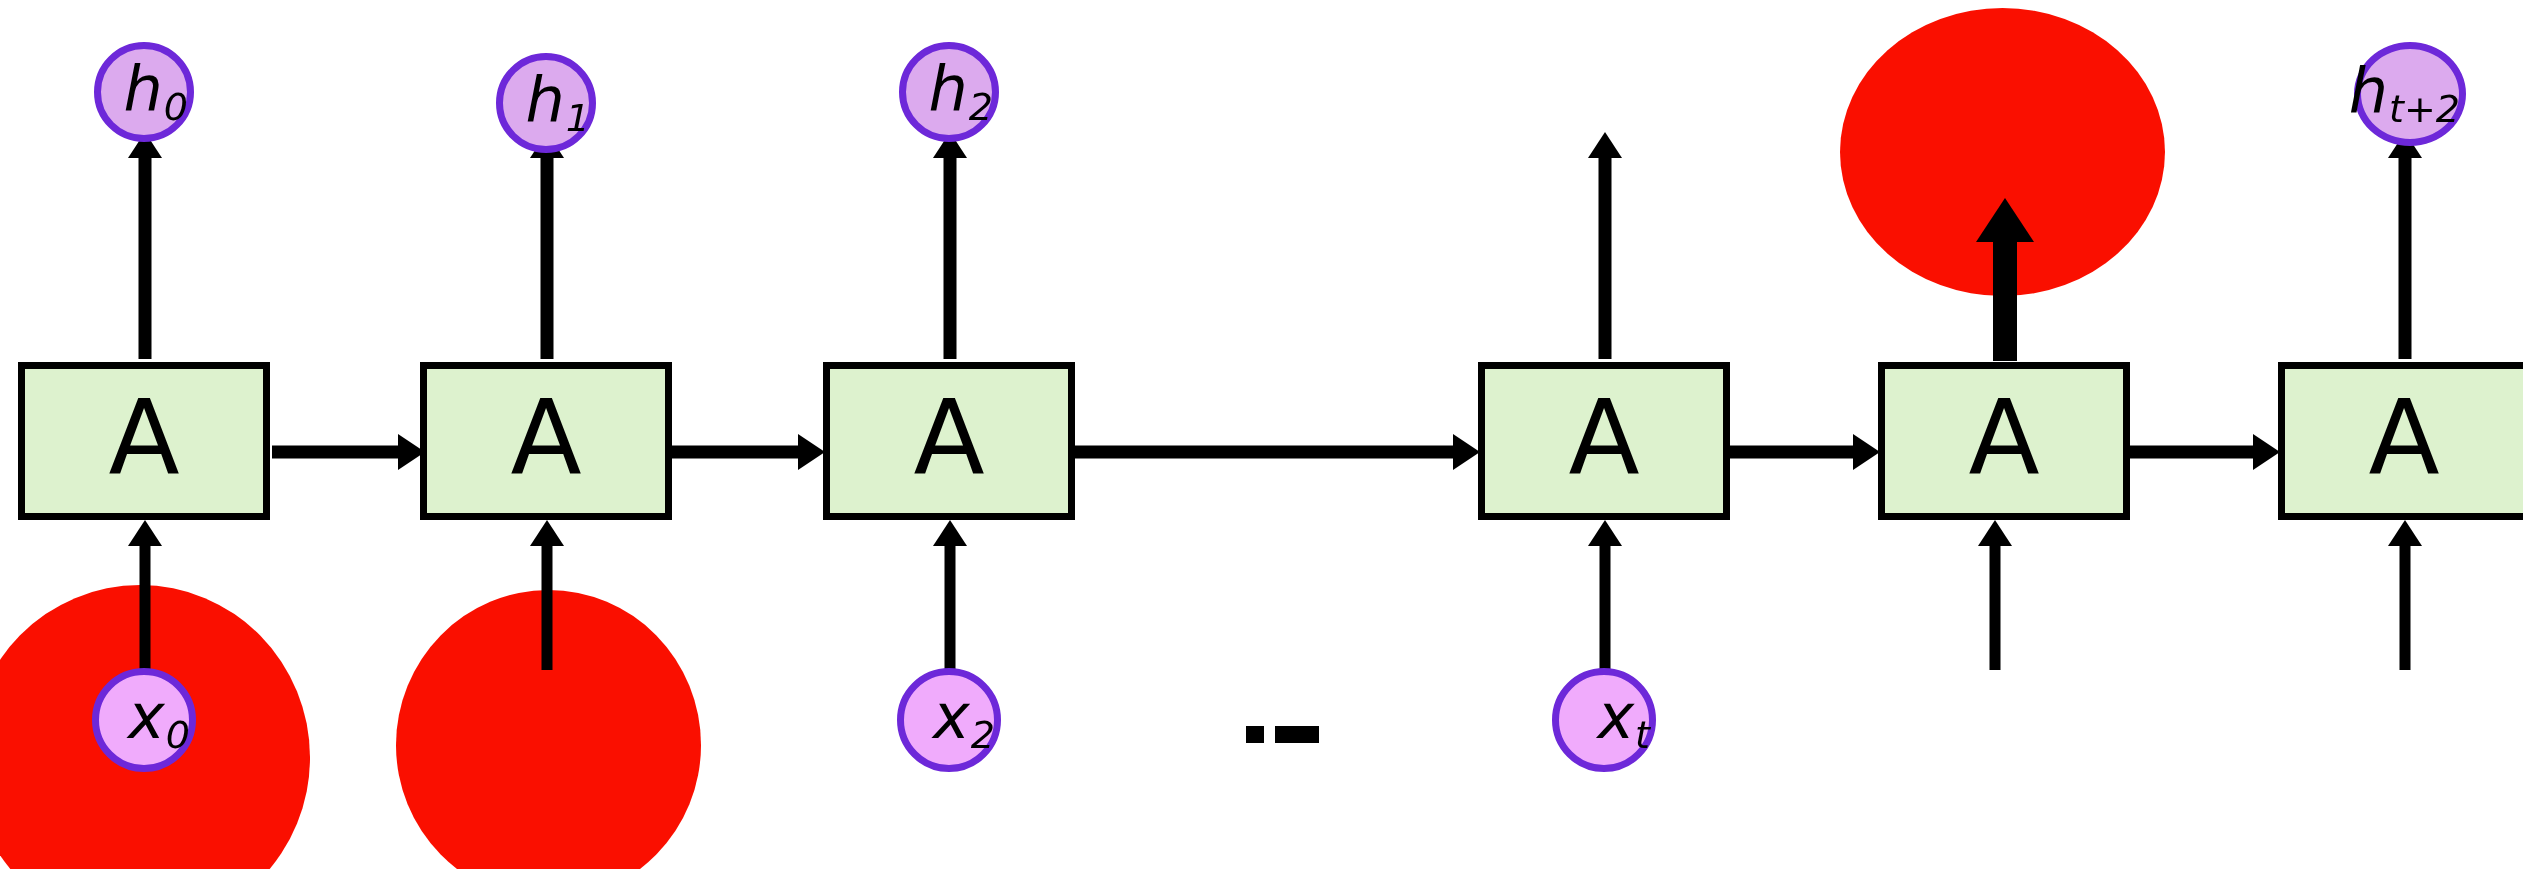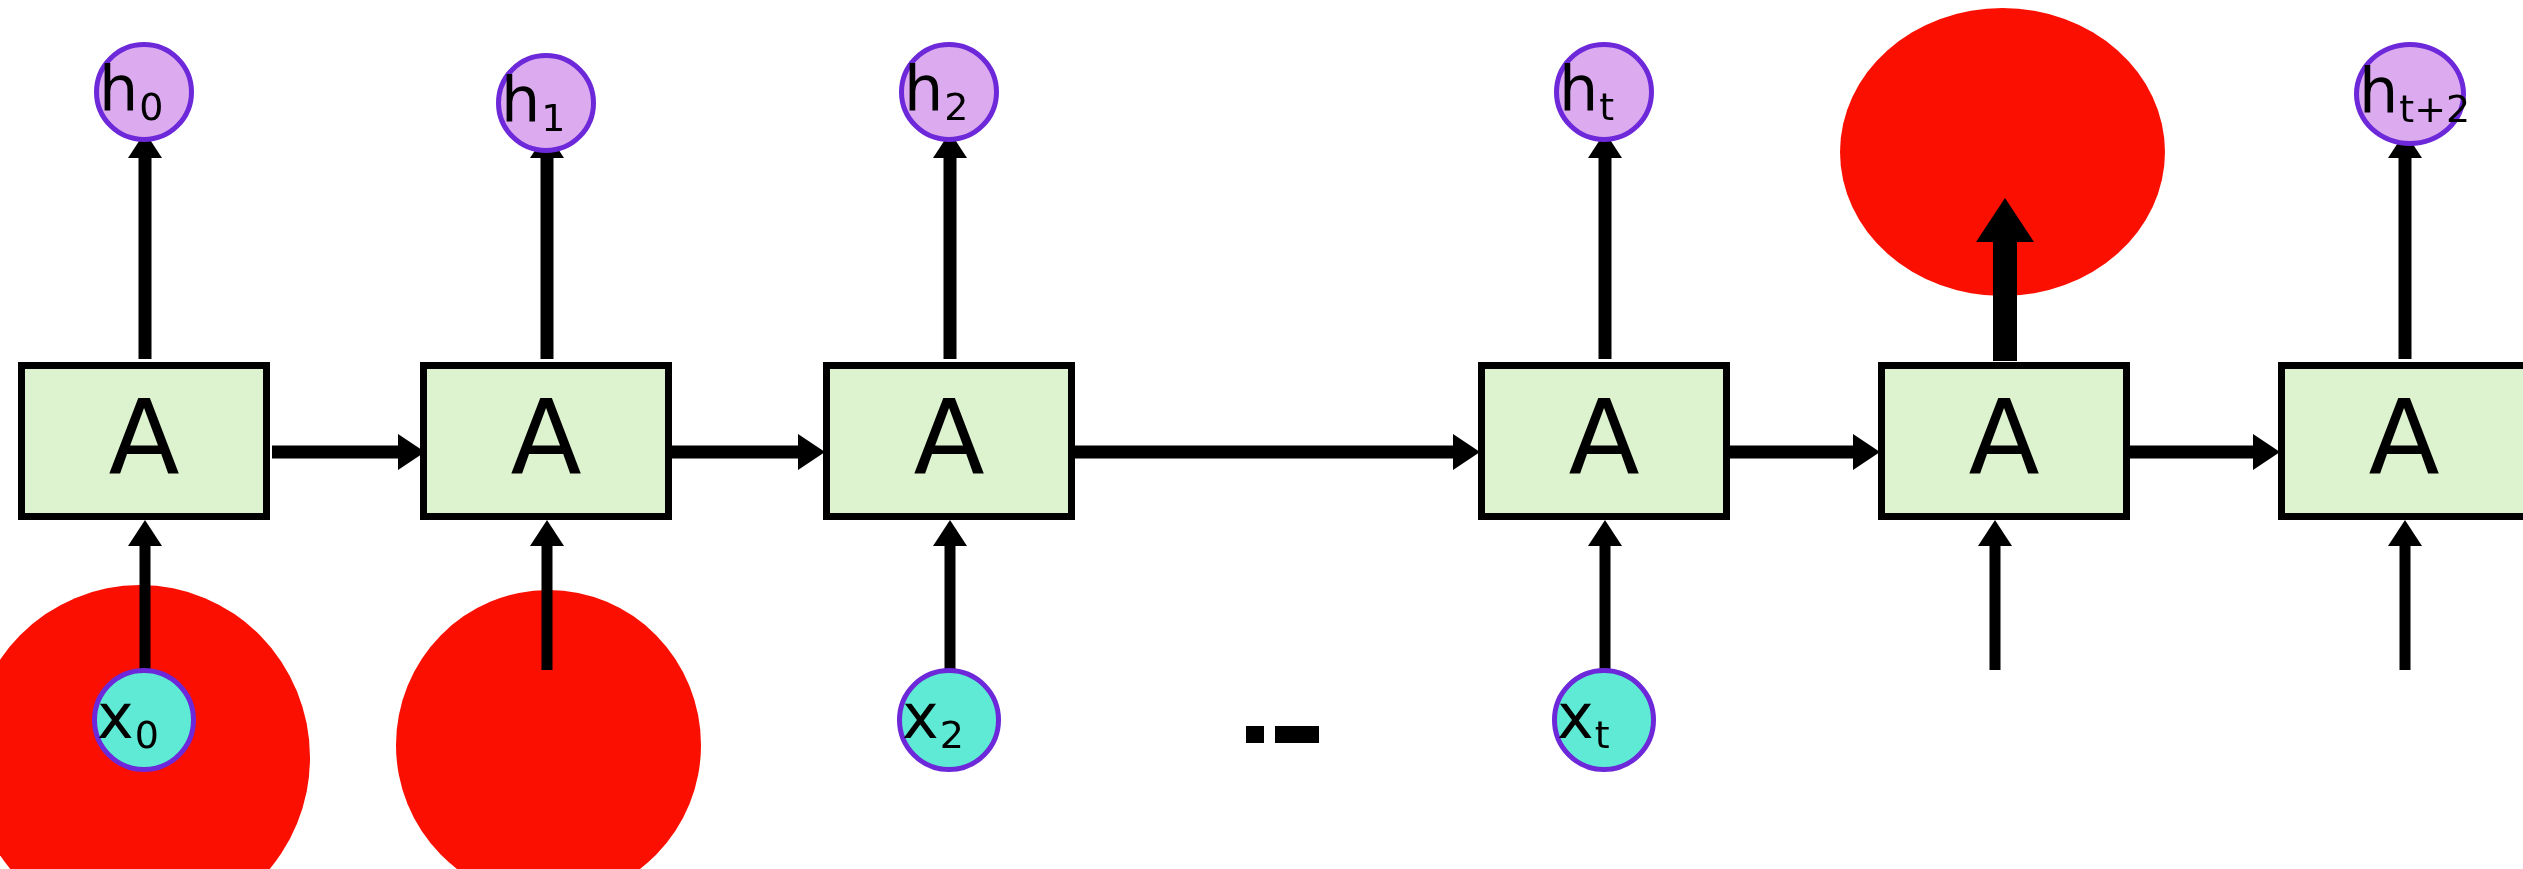--- a/index.html
+++ b/index.html
@@ -45,29 +45,30 @@
     font-weight: 400;
     transform: translateY(-4px);
     font-family: "DejaVu Sans", "Liberation Sans", sans-serif;
   }
 
   
   .node {
     position: absolute;
     box-sizing: border-box;
     border-radius: 50%;
-    border: 5px solid #6d28d9;
+    border: 7px solid #6d28d9;
     z-index: 5;
     display: flex;
     align-items: center;
-    justify-content: flex-start;
+    justify-content: flex-end;
     white-space: nowrap;
+    font-style: italic;
   }
   .node.hidden-state { background: #dcaaee; }
-  .node.input-state  { background: #5eead4; }
+  .node.input-state  { background: #f0abfc; }
 
   .node-label {
     color: #000000;
     font-size: 62px;
     line-height: 1;
     letter-spacing: 0px;
     transform: translateY(-3px);
   }
   .node-label .sub {
     font-size: 38px;
@@ -247,25 +248,20 @@
   <div class="node hidden-state" style="left:496px; top:53px; width:100px; height:100px;">
     <span class="node-label">
       <span>h</span><span class="sub">1</span>
     </span>
   </div>
   <div class="node hidden-state" style="left:899px; top:42px; width:100px; height:100px;">
     <span class="node-label">
       <span>h</span><span class="sub">2</span>
     </span>
   </div>
-  <div class="node hidden-state" style="left:1554px; top:42px; width:100px; height:100px;">
-    <span class="node-label">
-      <span>h</span><span class="sub">t</span>
-    </span>
-  </div>
   <div class="node hidden-state" style="left:2354px; top:42px; width:112px; height:104px;">
     <span class="node-label">
       <span>h</span><span class="sub">t+2</span>
     </span>
   </div>
 
   <div class="node input-state" style="left:92px; top:668px; width:104px; height:104px;">
     <span class="node-label">
       <span>x</span><span class="sub">0</span>
     </span>

